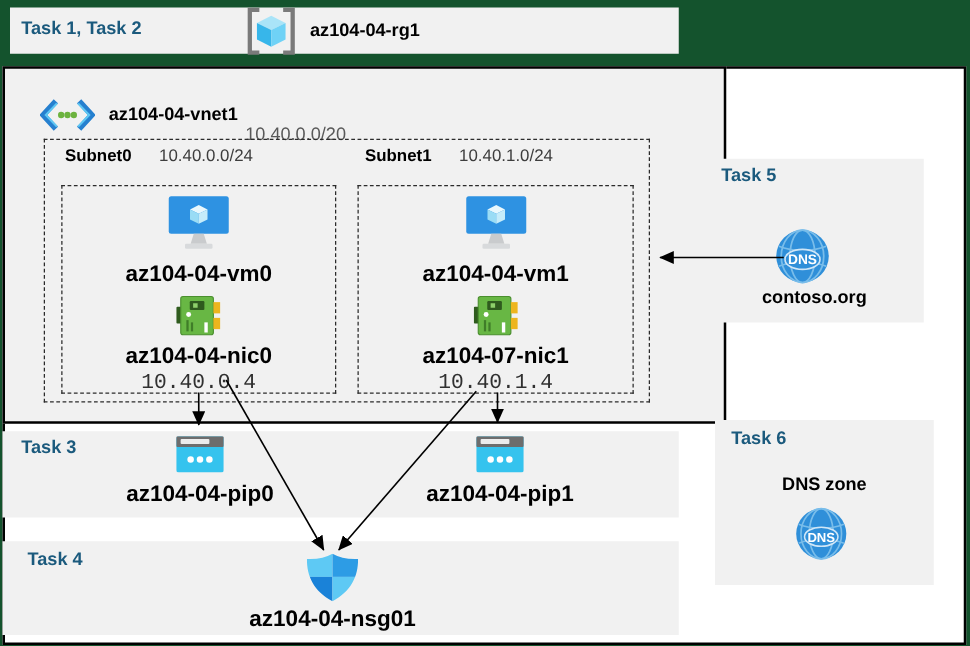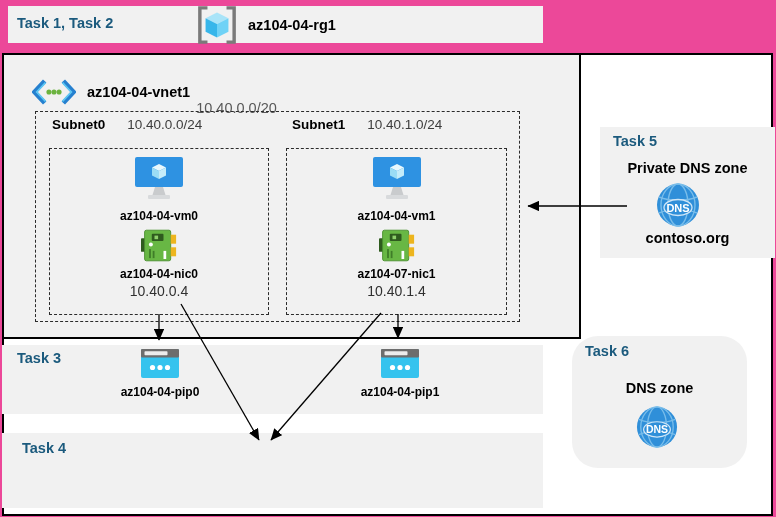--- a/index.html
+++ b/index.html
@@ -1,27 +1,27 @@
 <!DOCTYPE html>
 <html><head>
 <meta charset="utf-8">
 <style>
   html,body{margin:0;padding:0;background:#fff;}
   #canvas{
-    position:relative;width:776px;height:517px;background:#ec4899;
+    position:relative;width:776px;height:517px;background:#14532d;
     font-family:"Liberation Sans", sans-serif;color:#000;overflow:hidden;
   }
   .band{position:absolute;background:#f1f1f1;}
   .big-rect{position:absolute;left:2px;top:53px;width:767px;height:459px;border:2px solid #000;background:#fff;}
   .vnet-box{position:absolute;left:2px;top:53px;width:539px;height:282px;border:2px solid #000;background:#f1f1f1;padding-left:36px;}
   .task-label{position:absolute;font-size:14.5px;font-weight:bold;color:#1b5a7d;white-space:nowrap;}
   .big-label{font-size:14.5px;font-weight:bold;color:#000;white-space:nowrap;}
-  .res-label{font-size:12px;font-weight:bold;color:#000;white-space:nowrap;}
+  .res-label{font-size:18px;font-weight:bold;color:#000;white-space:nowrap;}
   .muted{font-weight:normal;color:#595959;}
-  .ip-label{font-size:14px;color:#303030;white-space:nowrap;}
+  .ip-label{font-size:17px;color:#303030;white-space:nowrap;font-family:Liberation Mono, monospace;}
   .dashed{position:absolute;border:1.4px dashed #2b2b2b;}
   .vnet-header{position:absolute;left:28px;top:13px;display:flex;align-items:center;gap:11px;}
   .subnet-label{position:absolute;display:flex;gap:22px;font-size:13.5px;white-space:nowrap;}
   .subnet-label b{font-weight:bold;}
   .subnet-label .cidr{color:#3d3d3d;}
   .stack{position:absolute;display:flex;flex-direction:column;align-items:center;}
   .overlay{position:absolute;left:0;top:0;z-index:6;pointer-events:none;}
   .centered{position:absolute;left:0;right:0;text-align:center;}
   .icon{display:inline-block;line-height:0;}
 </style>
@@ -161,42 +161,59 @@
           <circle cx="19" cy="18.5" r="2.6" fill="#fff"></circle>
           <circle cx="26.5" cy="18.5" r="2.6" fill="#fff"></circle>
         </svg>
       </span>
       <div class="res-label" style="margin-top:7px;">az104-04-pip1</div>
     </div>
   </div>
 
   <div class="band" style="left:2px;top:433px;width:541px;height:75px;">
     <div class="task-label" style="left:20px;top:7px;">Task 4</div>
-  </div>
-
-  <div class="band" style="left:600px;top:127px;width:175px;height:131px;">
+    <div class="stack" style="left:202px;top:9px;width:124px;">
+      <span class="icon">
+        <svg width="46" height="40" viewBox="0 0 46 41">
+          <defs>
+            <clipPath id="nsgclip">
+              <path d="M23,1 C28.5,4.2 36,5.8 44,5.3 C44,19.5 38.5,31.5 23,40 C7.5,31.5 2,19.5 2,5.3 C10,5.8 17.5,4.2 23,1 Z"></path>
+            </clipPath>
+          </defs>
+          <g clip-path="url(#nsgclip)">
+            <rect x="0" y="0" width="23" height="20" fill="#5ec9f4"></rect>
+            <rect x="23" y="0" width="23" height="20" fill="#2d9ce5"></rect>
+            <rect x="0" y="20" width="23" height="21" fill="#1a82d8"></rect>
+            <rect x="23" y="20" width="23" height="21" fill="#5ec9f4"></rect>
+          </g>
+        </svg>
+      </span>
+      <div class="res-label" style="margin-top:3px;">az104-04-nsg01</div>
+    </div>
+  </div>
+
+  <div class="band" style="left:564px;top:127px;width:175px;height:131px;">
     <div class="task-label" style="left:13px;top:6px;">Task 5</div>
-    <div class="centered big-label" style="top:33px;">Private DNS zone</div>
     <span class="icon" style="position:absolute;left:56px;top:56px;">
       <svg width="44" height="44" viewBox="0 0 44 44">
         <circle cx="22" cy="22" r="21" fill="#2f8fd9"></circle>
         <g fill="none" stroke="#79bdea" stroke-width="1.4">
           <ellipse cx="22" cy="22" rx="10" ry="21"></ellipse>
           <ellipse cx="22" cy="22" rx="17" ry="21"></ellipse>
           <path d="M3,14 C14,18.5 30,18.5 41,14"></path>
           <path d="M3,30 C14,25.5 30,25.5 41,30"></path>
         </g>
         <ellipse cx="22" cy="24.5" rx="14" ry="8" fill="#2f8fd9" stroke="#cfe6f7" stroke-width="1.3"></ellipse>
         <text x="22" y="28.5" text-anchor="middle" font-size="11" font-weight="bold" fill="#ffffff" font-family="Liberation Sans, sans-serif">DNS</text>
       </svg>
     </span>
     <div class="centered big-label" style="top:103px;">contoso.org</div>
   </div>
 
-  <div class="band" style="left:572px;top:336px;width:175px;height:132px;border-radius:26px;">
+  <div class="band" style="left:572px;top:336px;width:175px;height:132px;">
     <div class="task-label" style="left:13px;top:7px;">Task 6</div>
     <div class="centered big-label" style="top:44px;">DNS zone</div>
     <span class="icon" style="position:absolute;left:64px;top:70px;">
       <svg width="42" height="42" viewBox="0 0 44 44">
         <circle cx="22" cy="22" r="21" fill="#2f8fd9"></circle>
         <g fill="none" stroke="#79bdea" stroke-width="1.4">
           <ellipse cx="22" cy="22" rx="10" ry="21"></ellipse>
           <ellipse cx="22" cy="22" rx="17" ry="21"></ellipse>
           <path d="M3,14 C14,18.5 30,18.5 41,14"></path>
           <path d="M3,30 C14,25.5 30,25.5 41,30"></path>

